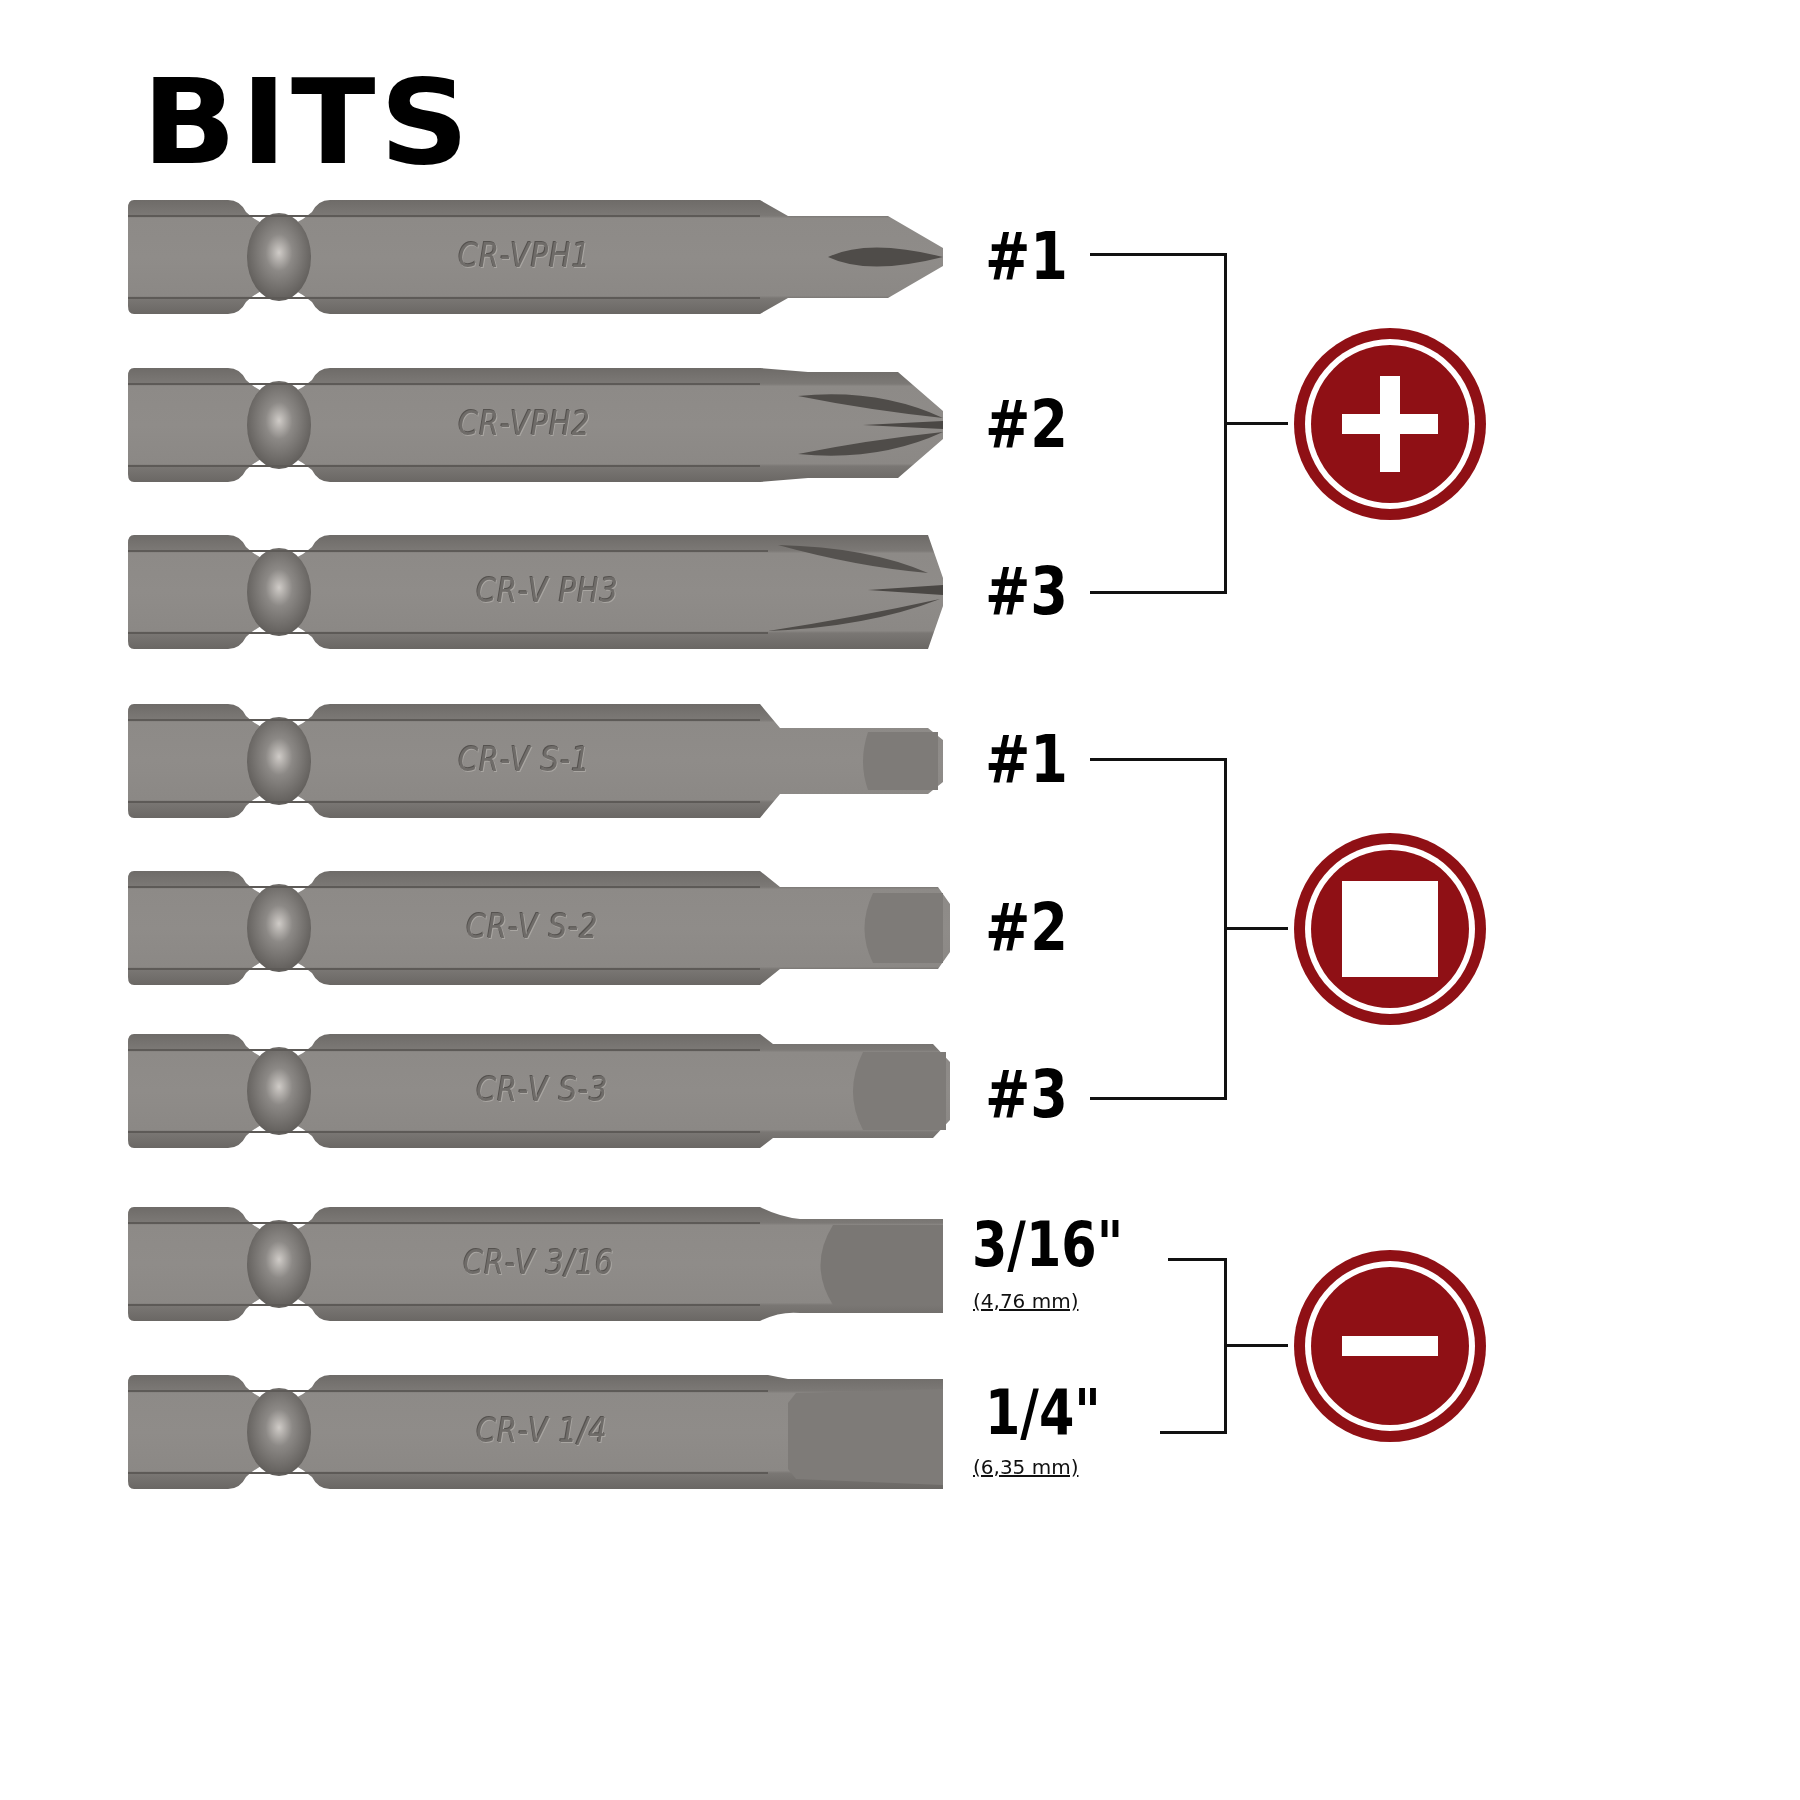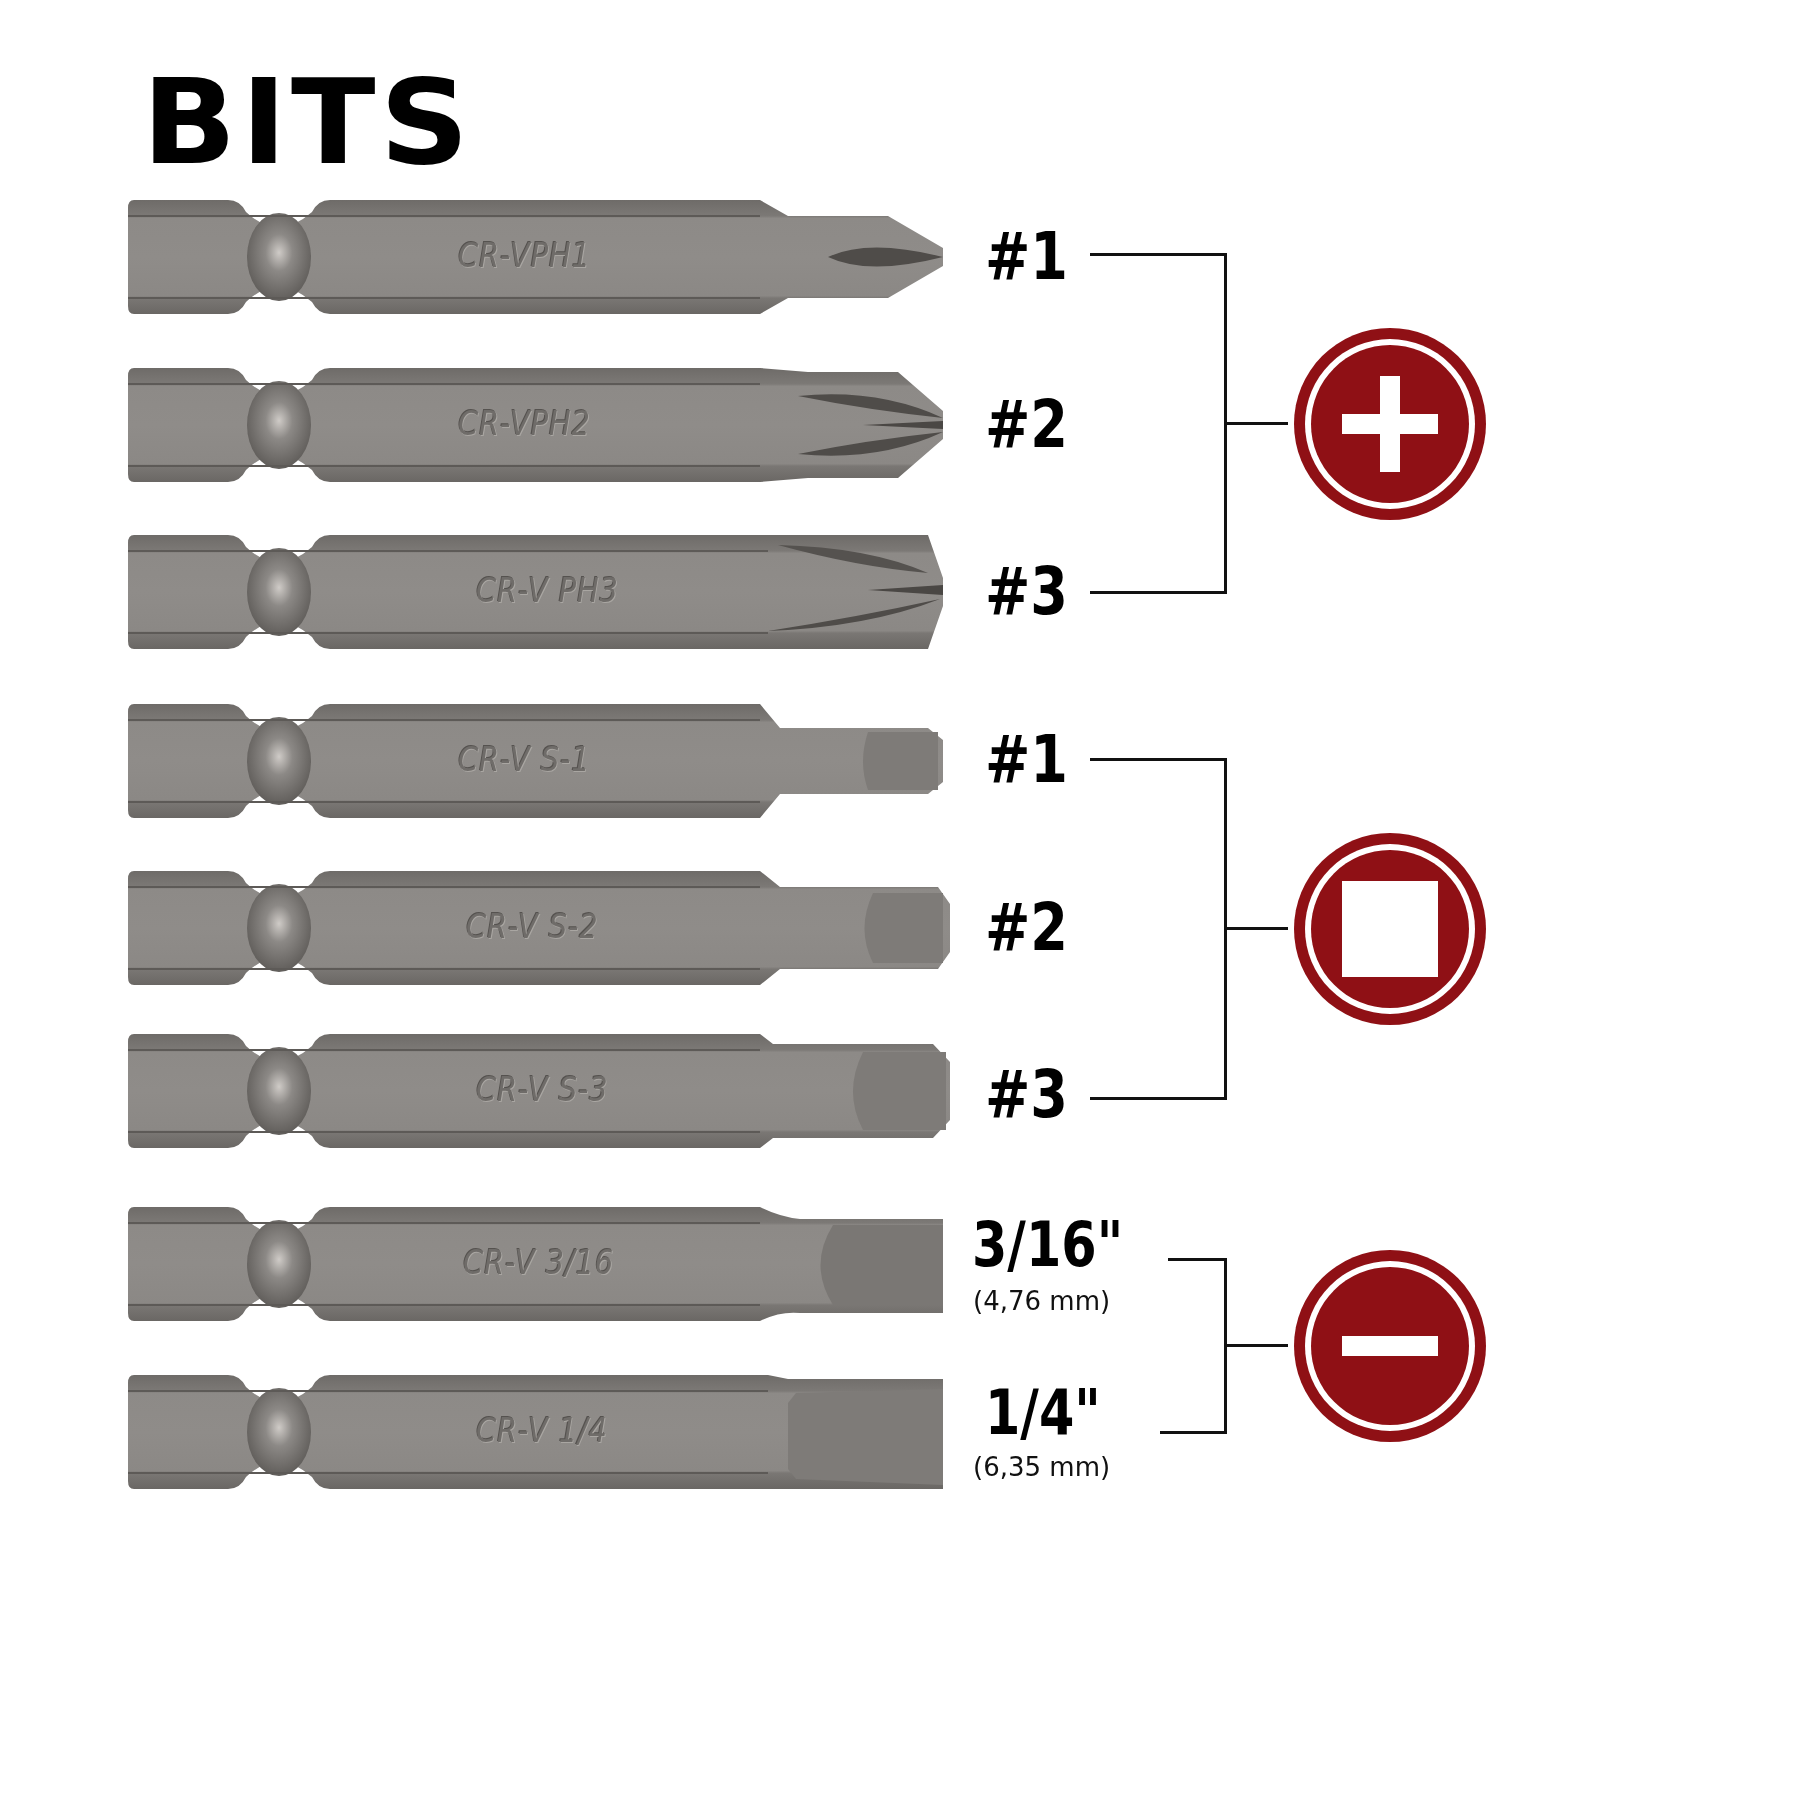--- a/index.html
+++ b/index.html
@@ -19,21 +19,21 @@
     transform:scaleX(0.85); transform-origin:left center; white-space:nowrap;
   }
   .label {
     position:absolute; font-family:"DejaVu Sans", sans-serif; font-weight:bold;
     color:#000; white-space:nowrap; transform:scaleX(0.82); transform-origin:left top;
   }
   .num { font-size:66px; line-height:70px; }
   .frac { font-size:62px; line-height:66px; }
   .sub {
     position:absolute; font-family:"DejaVu Sans", sans-serif; font-weight:normal;
-    font-size:26px; line-height:34px; color:#111; white-space:nowrap;
+    font-size:20px; line-height:34px; color:#111; white-space:nowrap;text-decoration:underline;
   }
   .line { position:absolute; background:#111; }
   .icon { position:absolute; width:196px; height:196px; }
   .icon svg { width:196px; height:196px; }
 </style>
 </head>
 <body>
 
 <div class="title">BITS</div>
 

